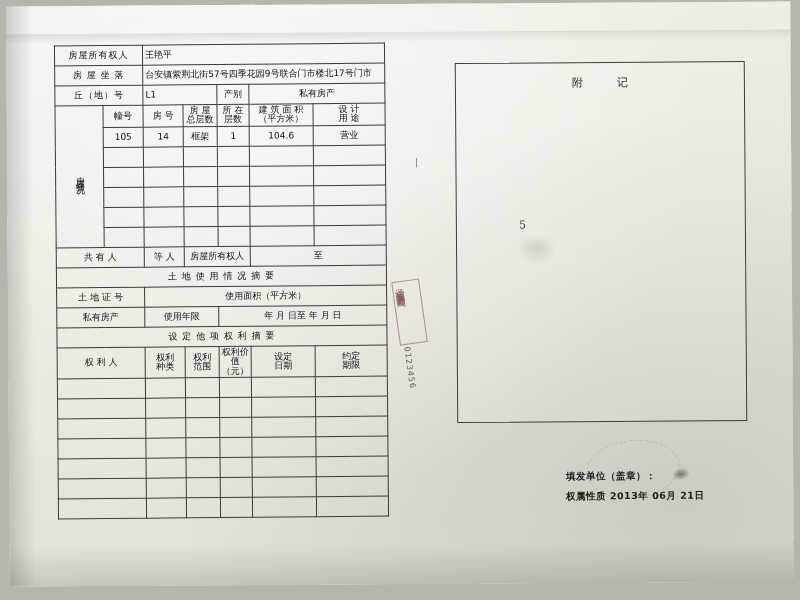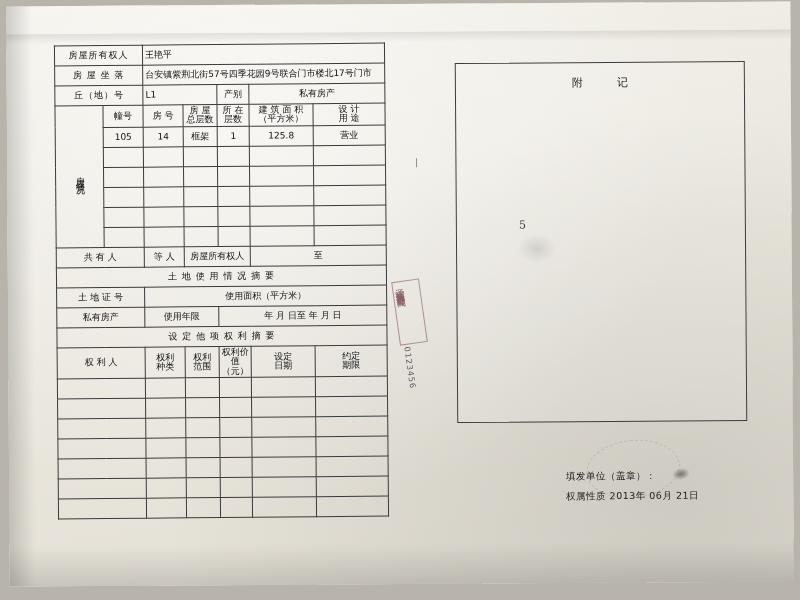--- a/index.html
+++ b/index.html
@@ -140,21 +140,21 @@
   
   .issue {
     position: absolute;
     left: 566px;
     top: 470px;
     font-size: 9.5px;
     color: #1b1b1b;
     transform: rotate(-0.4deg);
     letter-spacing: 0.5px;
   }
-  .issue div { margin-bottom: 7px; white-space: nowrap; }
+  .issue div { margin-bottom: 7px; white-space: nowrap; font-weight: bold; }
   .stamp {
     position: absolute;
     left: 586px;
     top: 440px;
     width: 92px;
     height: 56px;
     border-radius: 50%;
     border: 1px dashed rgba(90,90,90,0.45);
     opacity: 0.45;
     transform: rotate(-6deg);
@@ -273,21 +273,21 @@
           <span>设 计</span><br>
           <span>用 途</span>
         </td>
       </tr>
 
       <tr>
         <td class="ctr handwrite">105</td>
         <td class="ctr handwrite">14</td>
         <td class="ctr handwrite">框架</td>
         <td class="ctr handwrite">1</td>
-        <td class="ctr handwrite">125.8</td>
+        <td class="ctr handwrite">104.6</td>
         <td class="ctr handwrite">营业</td>
       </tr>
 
       <tr class="blank-row">
         <td></td>
             <td></td>
         <td></td>
             <td></td>
         <td></td>
             <td></td>

